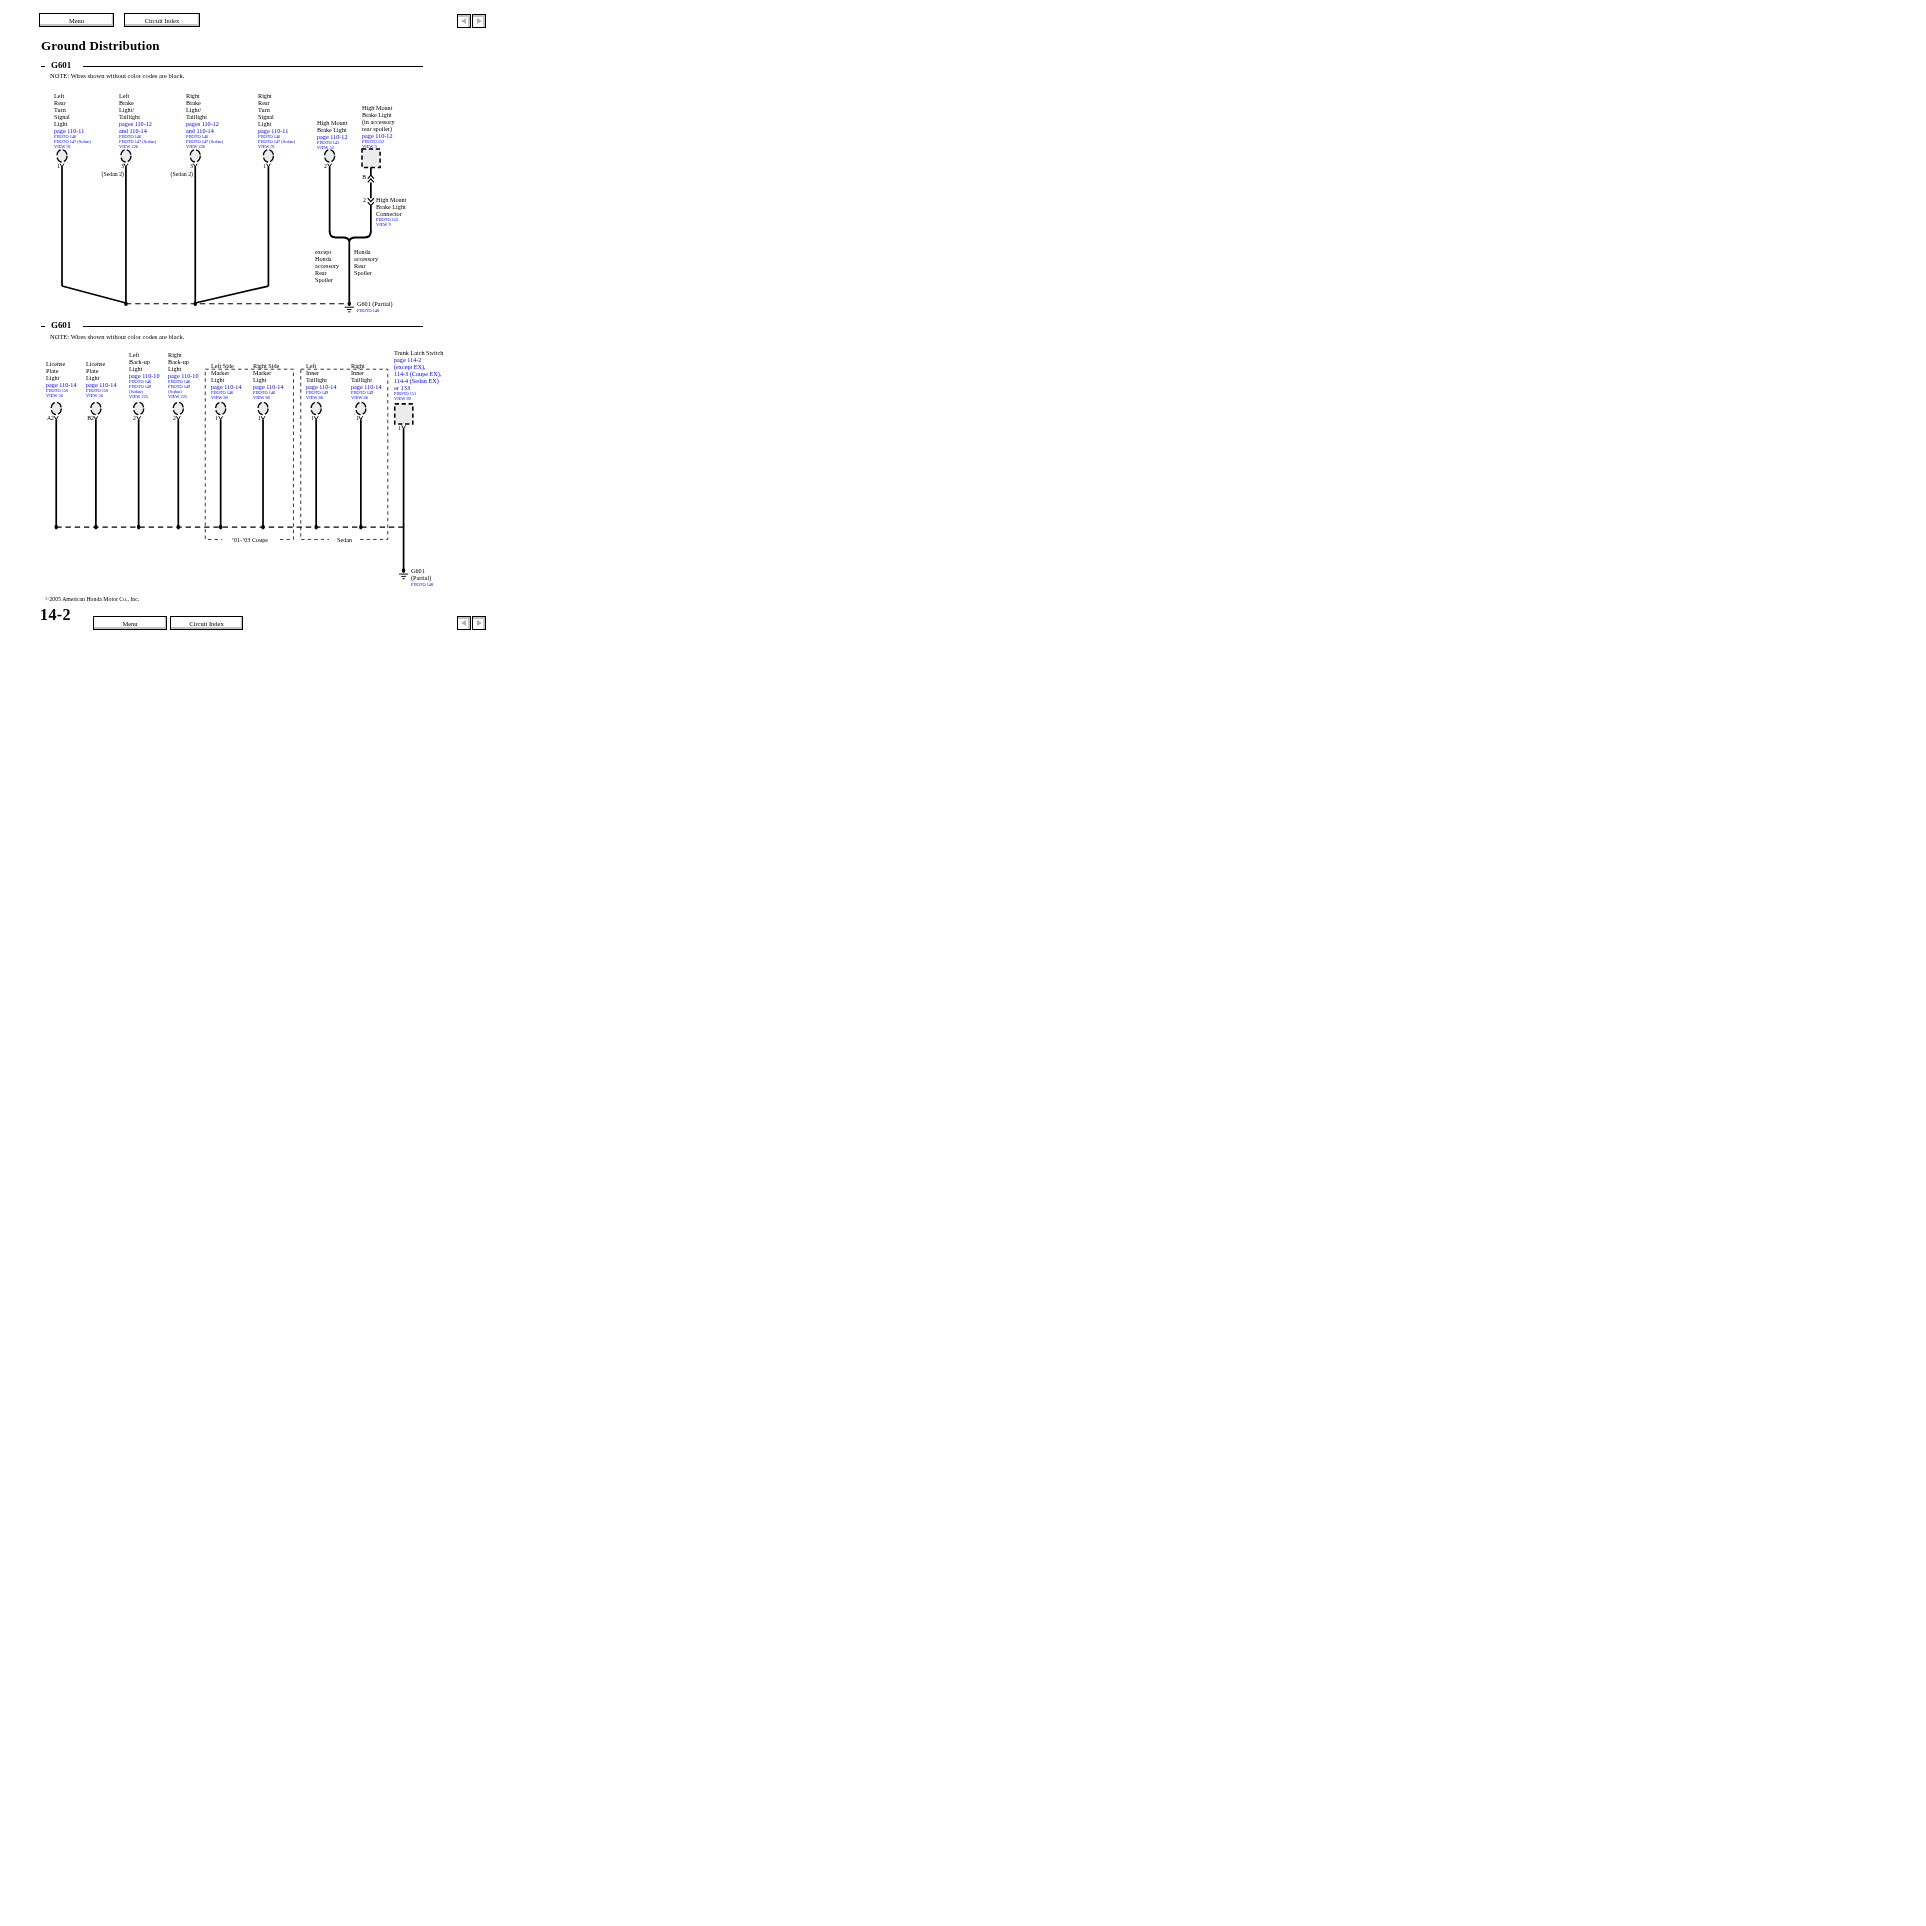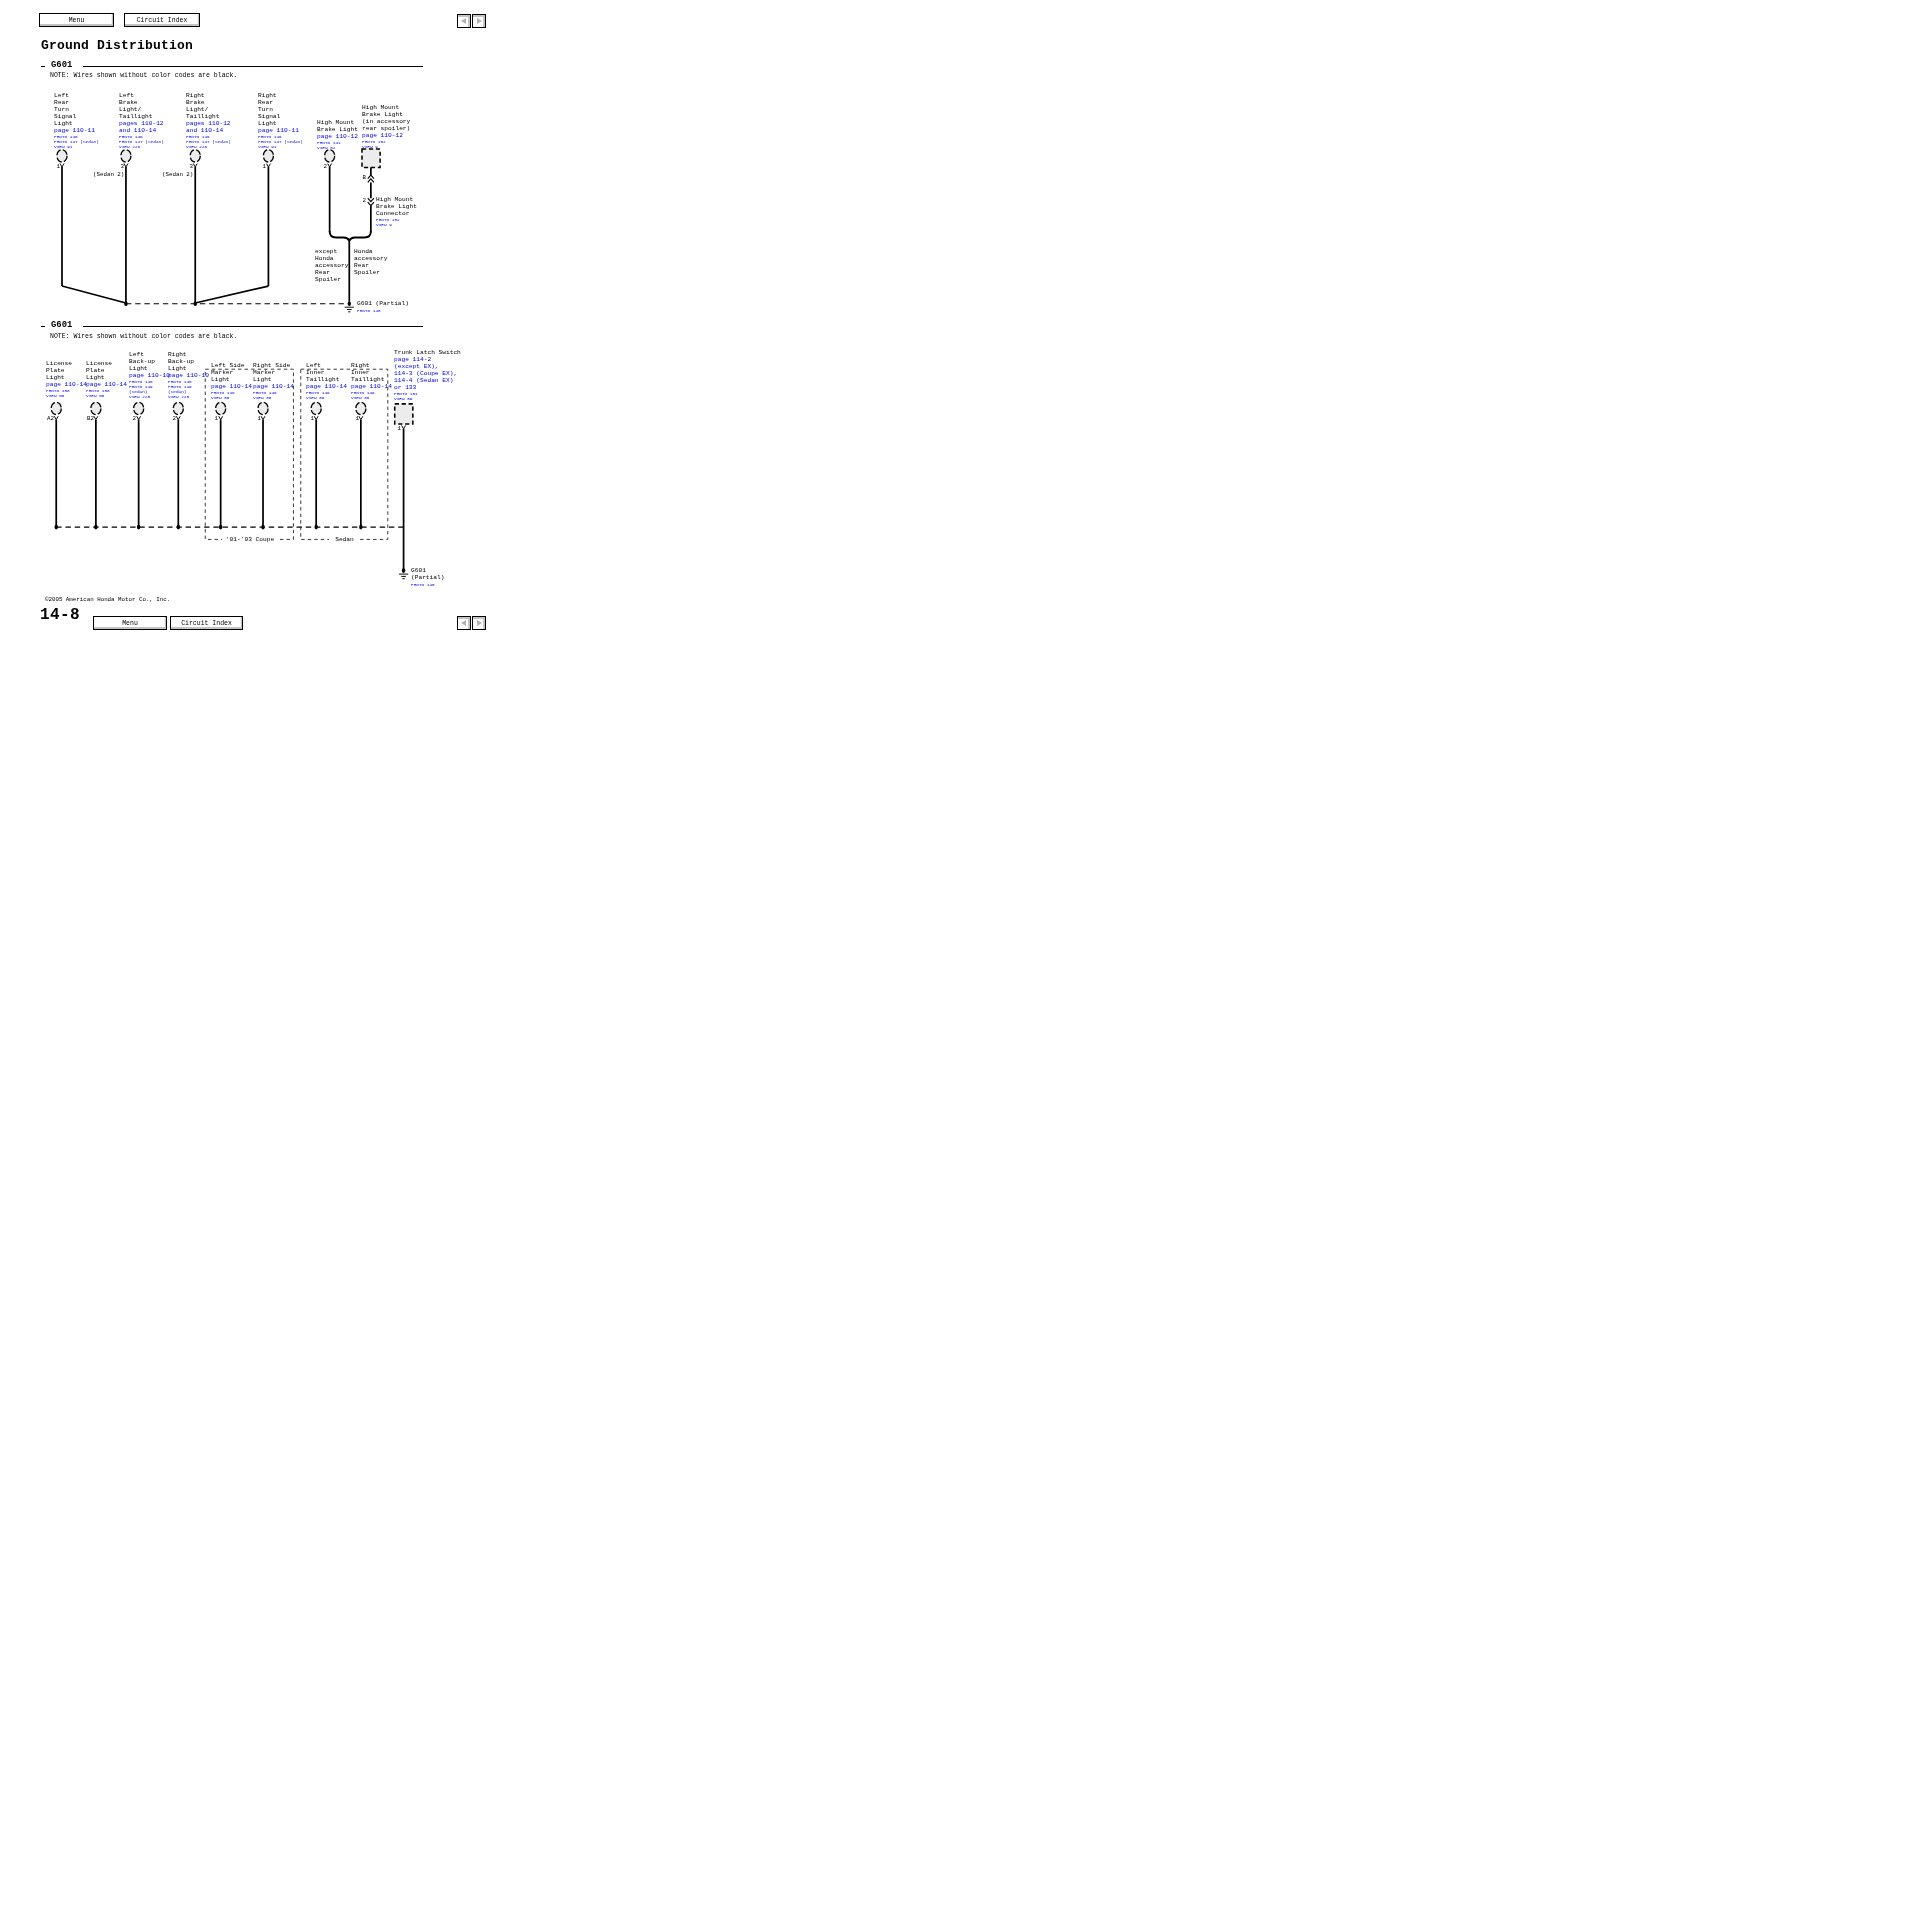--- a/index.html
+++ b/index.html
@@ -1,19 +1,19 @@
 <!DOCTYPE html>
 <html style="font-size:6.2px"><head>
 <meta charset="utf-8">
 <style>
   * { margin:0; padding:0; box-sizing:border-box; }
   html,body { background:#fff; }
   #page {
     position:relative; width:491px; height:636px; background:#fff;
-    font-family:Liberation Mono, monospace; color:#000; overflow:hidden;padding-left:8px;
+    font-family:Liberation Serif, serif; color:#000; overflow:hidden;padding-left:8px;
   }
   .btn3d {
     position:absolute; background:#fff; border:1.5px solid #000;
     box-shadow: inset 0 -1.9px 0 #c3c3c3, inset -1.2px 0 0 #c3c3c3;
     display:flex; align-items:center; justify-content:center;
     font-size:6.5px; cursor:pointer;
   }
   .navbtn {
     position:absolute; width:14px; height:14px; background:#fff; border:1.5px solid #000;
     box-shadow: inset 0 1.9px 0 #c3c3c3, inset -1.9px 0 0 #c3c3c3;
@@ -443,21 +443,21 @@
   <div class="pin" style="left:384px;top:425px;">1</div>
 
   <div class="group-label" style="left:222px;top:536px;width:56px;">’01-’03 Coupe</div>
   <div class="group-label" style="left:329px;top:536px;width:31px;">Sedan</div>
 
   <div class="gnd-label" style="left:411px;top:567px;">G601</div>
   <div class="gnd-label" style="left:411px;top:574px;">(Partial)</div>
   <div class="gnd-ref" style="left:411px;top:582px;">PHOTO 148</div>
 
   <div class="copyright" style="left:45px;top:596px;">©2005 American Honda Motor Co., Inc.</div>
-  <div class="pagenum" style="left:40px;top:606px;">14-8</div>
+  <div class="pagenum" style="left:40px;top:606px;">14-2</div>
   <div class="btn3d" style="left:93px;top:616px;width:74px;height:14px;">
     <span>Menu</span>
   </div>
   <div class="btn3d" style="left:170px;top:616px;width:73px;height:14px;">
     <span>Circuit Index</span>
   </div>
   <div class="navbtn" style="left:457px;top:616px;">
     <span class="tri-left"></span>
   </div>
   <div class="navbtn" style="left:472px;top:616px;">

